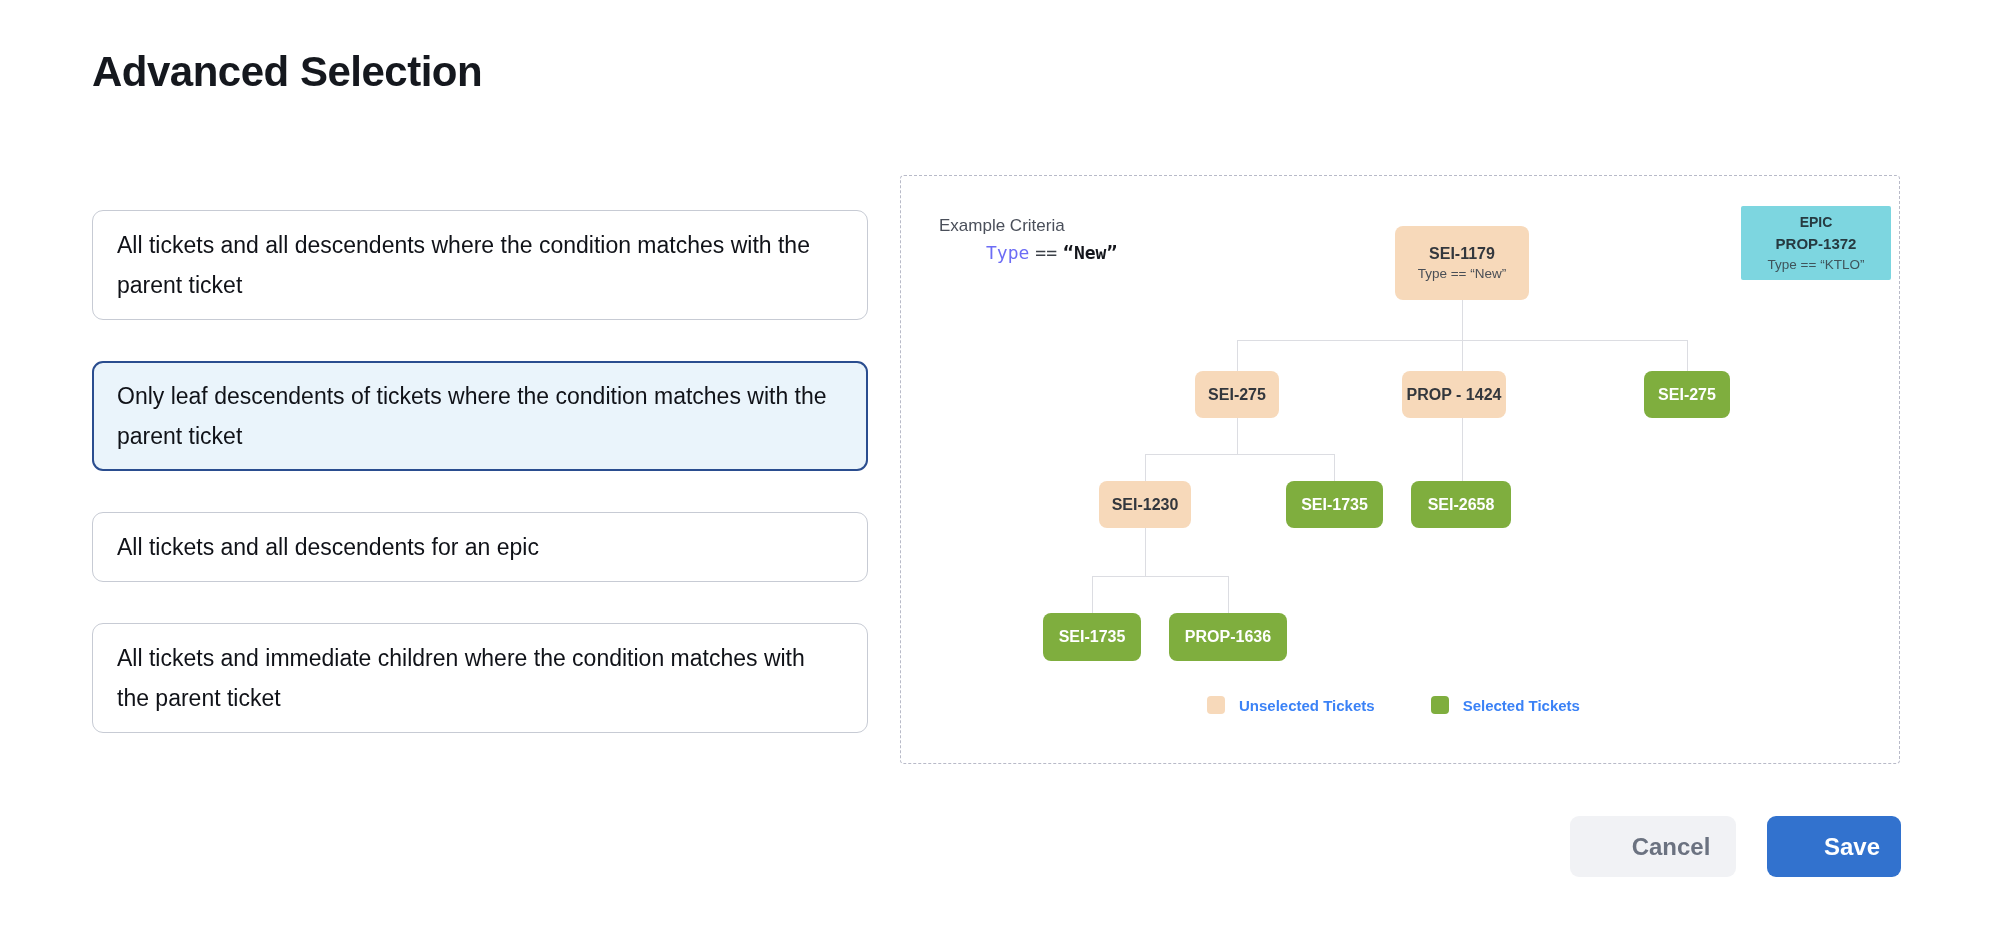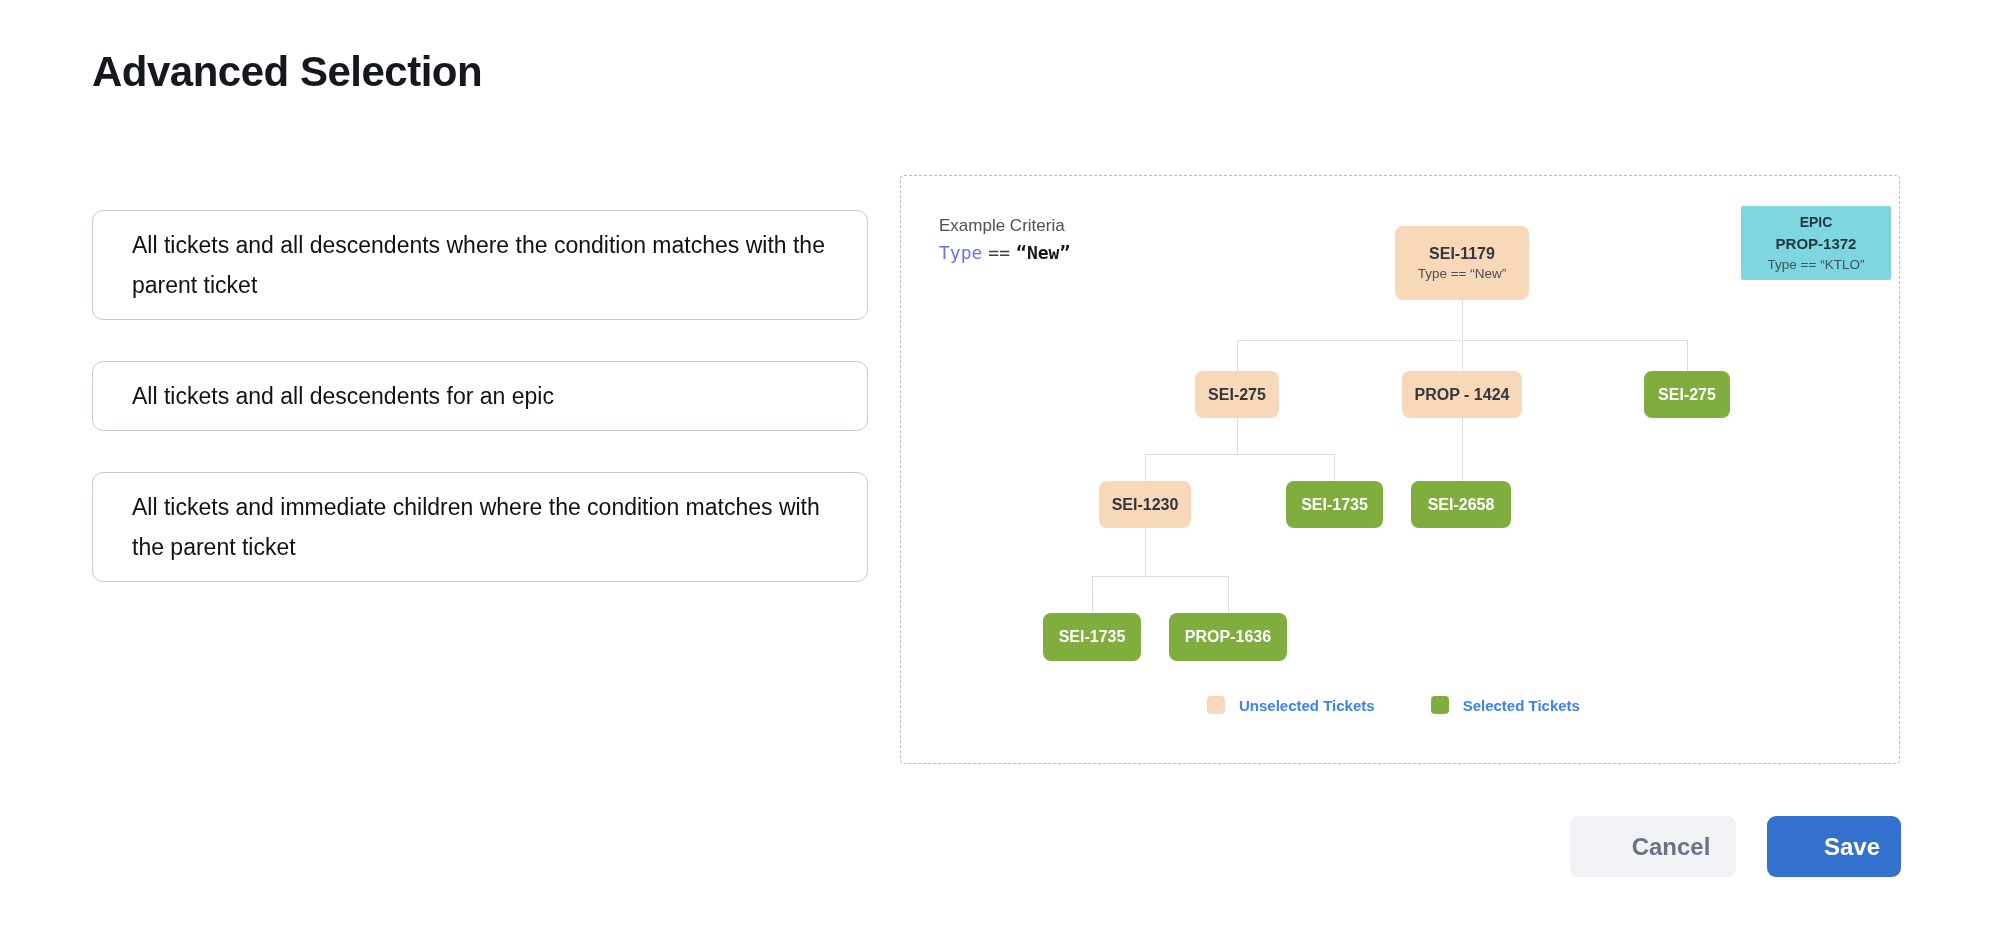--- a/index.html
+++ b/index.html
@@ -25,21 +25,21 @@
     left: 92px; top: 210px;
     width: 776px;
     display: flex;
     flex-direction: column;
     gap: 41px;
   }
   .option-card {
     border: 1px solid var(--card_border);
     border-radius: 11px;
     background: #ffffff;
-    padding: 14px 39px;
+    padding: 14px 24px;
     min-height: 70px;
     display: flex;
     align-items: center;
     cursor: pointer;
   }
   .option-card.two-line { min-height: 110px; }
   .option-card.selected {
     border: 2px solid var(--selected_card_border);
     background: var(--selected_card_bg);
     padding: 13px 23px;
@@ -64,21 +64,21 @@
     left: 38px; top: 40px;
     font-size: 17px;
     color: var(--muted_text);
   }
   .criteria-line {
     position: absolute;
     left: 38px; top: 66px;
     font-family: "DejaVu Sans Mono", monospace;
     font-size: 18px;
   }
-  .criteria-line .crit-field { color: var(--code_purple); }
+  .criteria-line .crit-field { color: var(--code_purple); margin-left: 47px; }
   .criteria-line .crit-op { color: #3c4048; padding: 0 6px; }
   .criteria-line .crit-value { color: #14161c; font-weight: 700; }
 
   
   .epic-card {
     position: absolute;
     left: 840px; top: 30px;
     width: 150px; height: 74px;
     background: var(--cyan);
     border-radius: 2px;
@@ -152,20 +152,23 @@
   }
 </style>
 </head>
 <body>
 
 <h1 class="page-title">Advanced Selection</h1>
 
 <div class="option-list">
     <div class="option-card two-line">
       <span class="option-label">All tickets and all descendents where the condition matches with the parent ticket</span>
+    </div>
+    <div class="option-card selected two-line">
+      <span class="option-label">Only leaf descendents of tickets where the condition matches with the parent ticket</span>
     </div>
     <div class="option-card">
       <span class="option-label">All tickets and all descendents for an epic</span>
     </div>
     <div class="option-card two-line">
       <span class="option-label">All tickets and immediate children where the condition matches with the parent ticket</span>
     </div>
   </div>
 
 <div class="example-panel">
@@ -196,21 +199,21 @@
       <div class="tree-line" style="left: 191px; top: 400px; width: 136px; height: 1px;"></div>
       <div class="tree-line" style="left: 191px; top: 400px; width: 1px; height: 37px;"></div>
       <div class="tree-line" style="left: 327px; top: 400px; width: 1px; height: 37px;"></div>
       <div class="tree-node unselected" style="left: 494px; top: 50px; width: 134px; height: 74px;">
         <div class="node-id">SEI-1179</div>
         <div class="node-sub">Type == “New”</div>
       </div>
       <div class="tree-node unselected" style="left: 294px; top: 195px; width: 84px; height: 47px;">
         <div class="node-id">SEI-275</div>
       </div>
-      <div class="tree-node unselected" style="left: 501px; top: 195px; width: 120px; height: 47px;">
+      <div class="tree-node unselected" style="left: 501px; top: 195px; width: 104px; height: 47px;">
         <div class="node-id">PROP - 1424</div>
       </div>
       <div class="tree-node selected" style="left: 743px; top: 195px; width: 86px; height: 47px;">
         <div class="node-id">SEI-275</div>
       </div>
       <div class="tree-node unselected" style="left: 198px; top: 305px; width: 92px; height: 47px;">
         <div class="node-id">SEI-1230</div>
       </div>
       <div class="tree-node selected" style="left: 385px; top: 305px; width: 97px; height: 47px;">
         <div class="node-id">SEI-1735</div>

